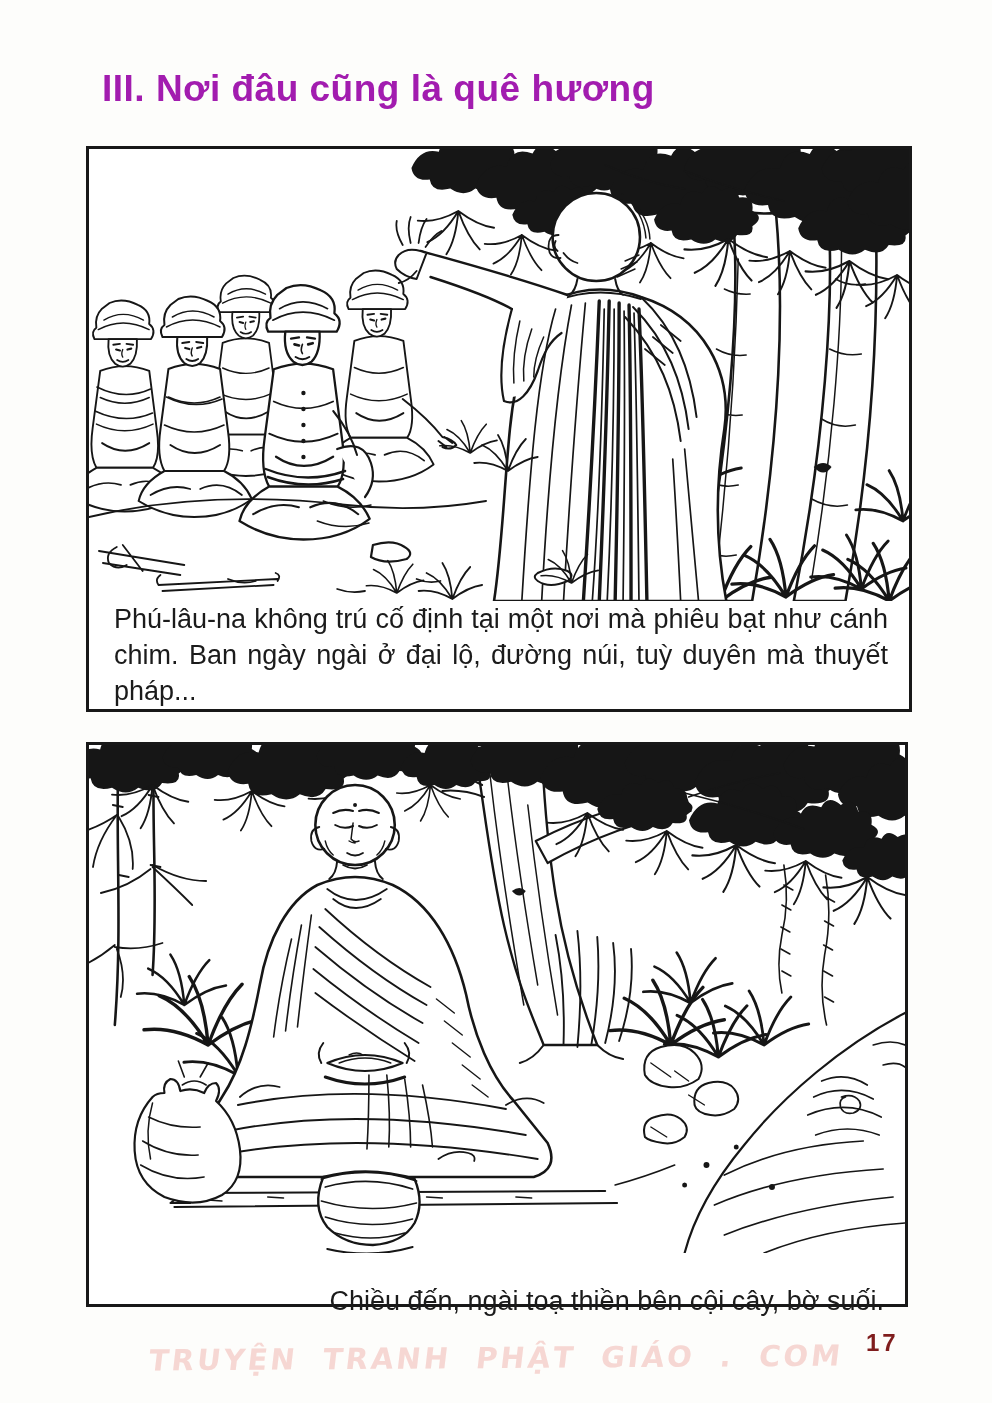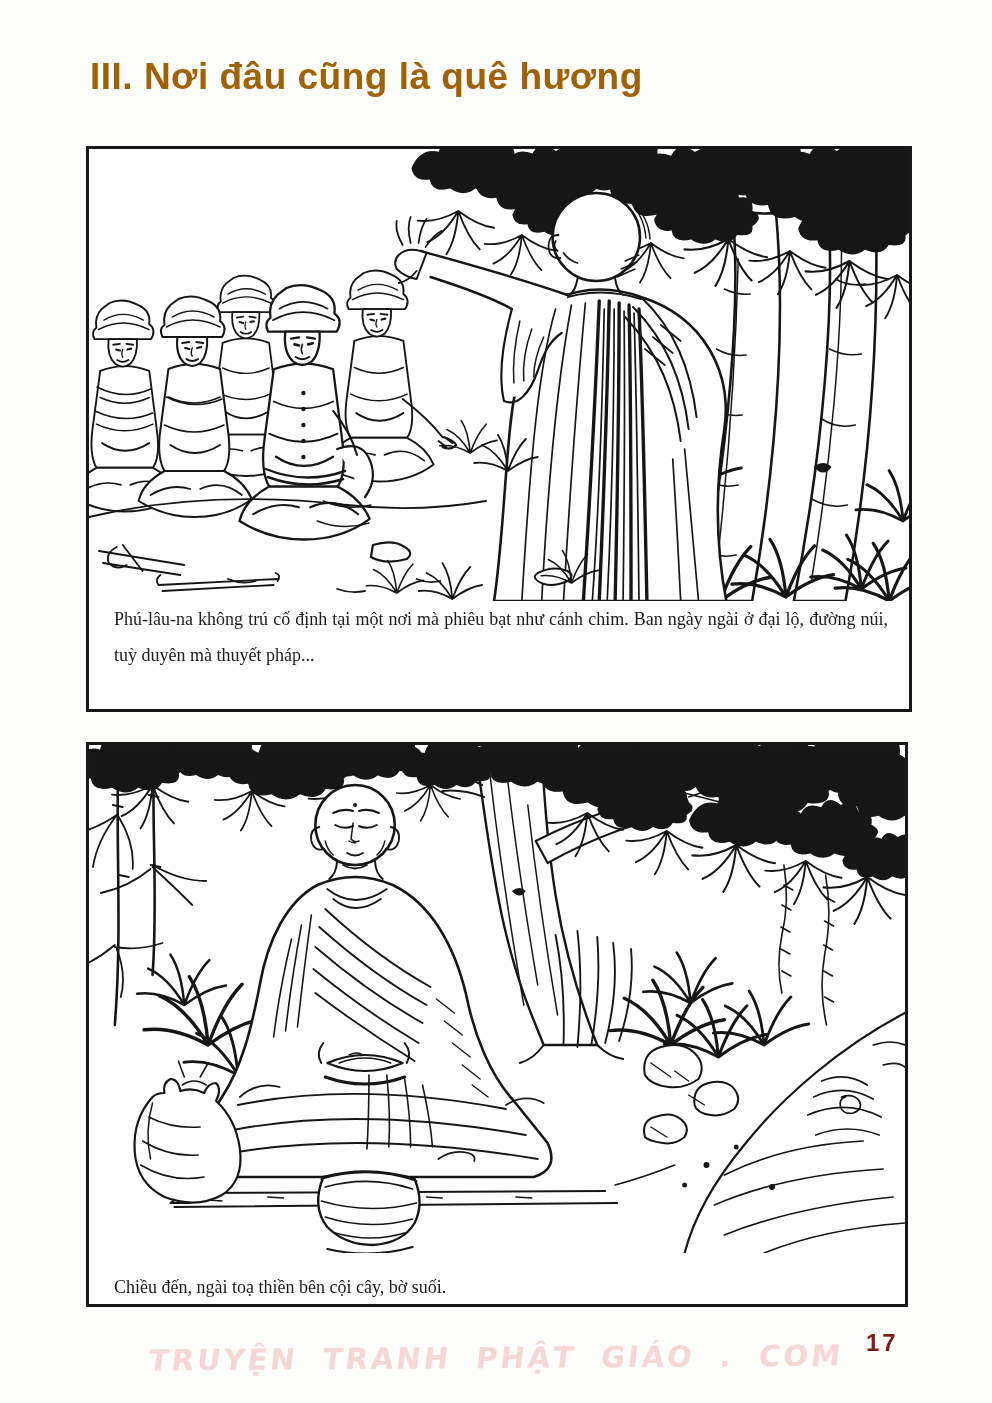--- a/index.html
+++ b/index.html
@@ -4,30 +4,30 @@
 <style>
   :root{
     --ink:#161616;
     --paper:#fdfdfb;
     --watermark-pink:#f6d7d3;
   }
   *{box-sizing:border-box}
   html,body{margin:0;padding:0}
   body{width:992px;height:1403px;background:#e8e8e6;font-family:"Liberation Sans",sans-serif}
   .page{position:relative;width:992px;height:1403px;background:var(--paper);color:var(--ink);overflow:hidden}
-  .title{position:absolute;left:90px;top:56px;margin:0;font:700 37px/1.15 "Liberation Sans",sans-serif;letter-spacing:.5px;color:#a16207}
+  .title{position:absolute;left:90px;top:56px;margin:12px;font:700 37px/1.15 "Liberation Sans",sans-serif;letter-spacing:.5px;color:#a21caf}
   .panel{position:absolute;background:#fff;border:3px solid #181818}
   .panel-1{left:86px;top:146px;width:826px;height:566px}
   .panel-2{left:86px;top:742px;width:822px;height:565px}
   .art{position:absolute;left:0;top:0;right:0;overflow:hidden}
   .art svg{display:block;width:100%;color:var(--ink)}
-  .caption{position:absolute;left:25px;right:21px;margin:0;font-family:Liberation Serif, serif;
-           font-size:18px;line-height:36px;color:#1b1b1b;text-align:justify}
+  .caption{position:absolute;left:25px;right:21px;margin:0;font-family:Liberation Sans, sans-serif;
+           font-size:27px;line-height:36px;color:#1b1b1b;text-align:justify}
   .caption-1{top:452px}
-  .caption-2{top:524px;text-align:left}
+  .caption-2{top:538px;text-align:right}
   .watermark{position:absolute;left:0;top:1341px;width:100%;text-align:center;
              font-family:"DejaVu Sans",sans-serif;font-weight:700;font-size:29px;
              letter-spacing:3px;word-spacing:12px;color:var(--watermark-pink);
              transform:skewX(-7deg) rotate(-.4deg)}
   .page-number{position:absolute;left:866px;top:1329px;font:700 24px "Liberation Sans",sans-serif;
                letter-spacing:3px;color:#7f1d1d}
 </style>
 </head>
 <body>
 

